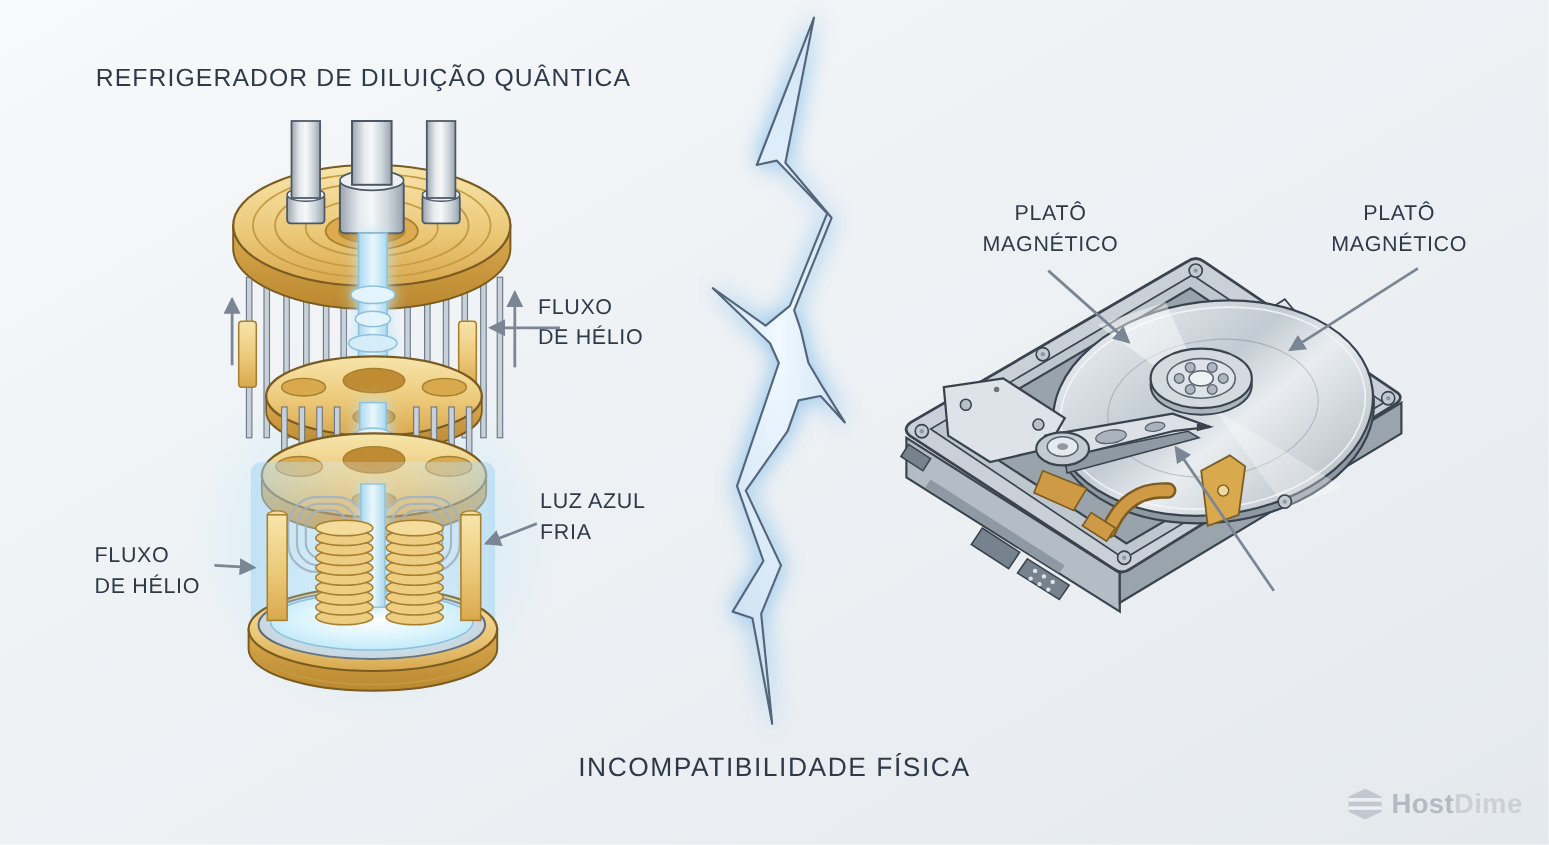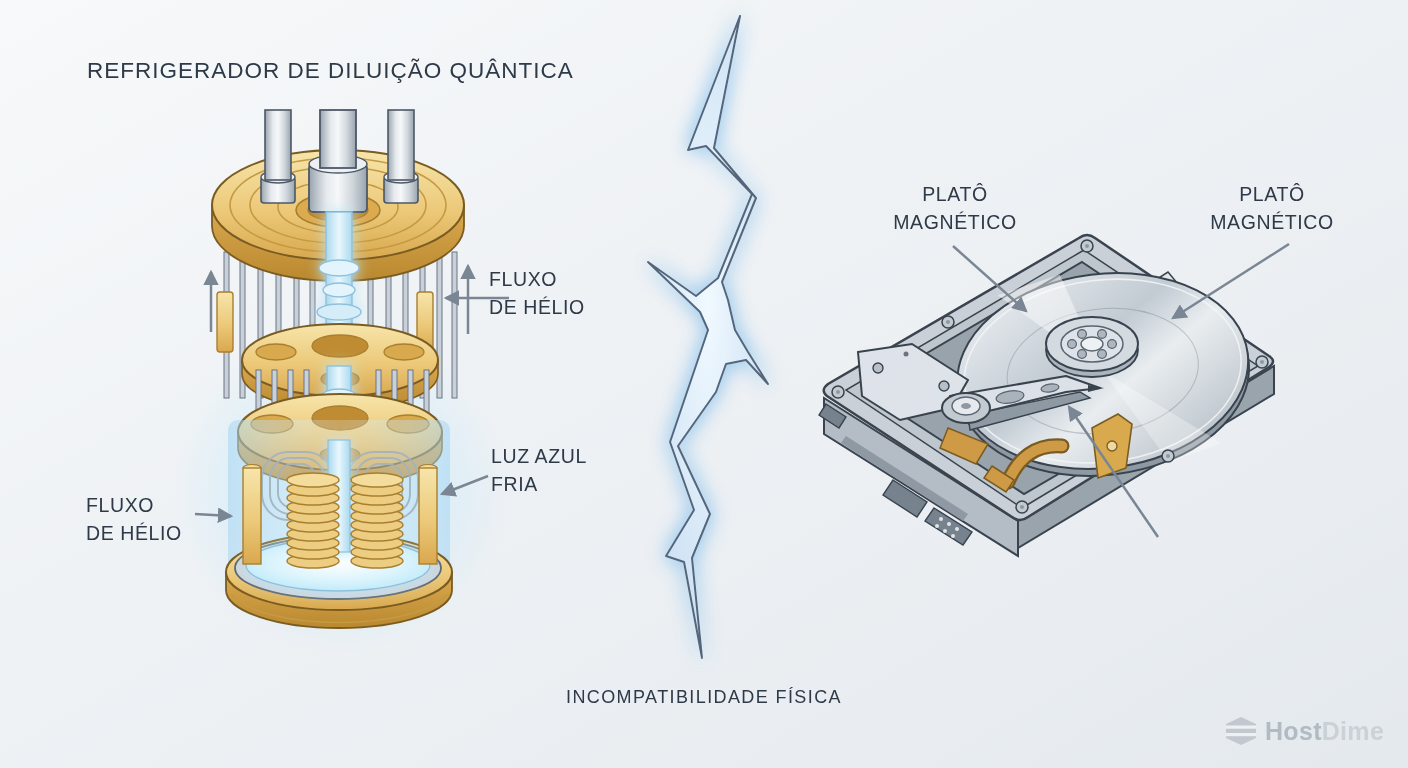--- a/index.html
+++ b/index.html
@@ -7,21 +7,21 @@
     position:relative;width:1408px;height:768px;overflow:hidden;
     background:linear-gradient(150deg,#f7f9fa 0%,#eff2f5 40%,#e9edf1 78%,#e4e9ee 100%);
     font-family:Liberation Sans, sans-serif;
   }
   .label{
     position:absolute;color:#2e3a48;white-space:pre-line;
     font-size:19.5px;line-height:27.5px;letter-spacing:0.6px;font-weight:500;
   }
   .title{font-size:22.5px;letter-spacing:1px;}
   .centered{transform:translateX(-50%);text-align:center;}
-  .caption{font-size:18px;letter-spacing:1.4px;}
+  .caption{font-size:24px;letter-spacing:1.4px;}
   .watermark{
     position:absolute;left:1224px;top:716px;display:flex;align-items:center;gap:7px;
     font-weight:bold;font-size:25px;letter-spacing:0.3px;user-select:none;text-align:right;
   }
   .wm-host{color:#b2bac2;}
   .wm-dime{color:#ccd1d7;}
   svg.scene{position:absolute;left:0;top:0;}
 </style>
 </head>
 <body>

